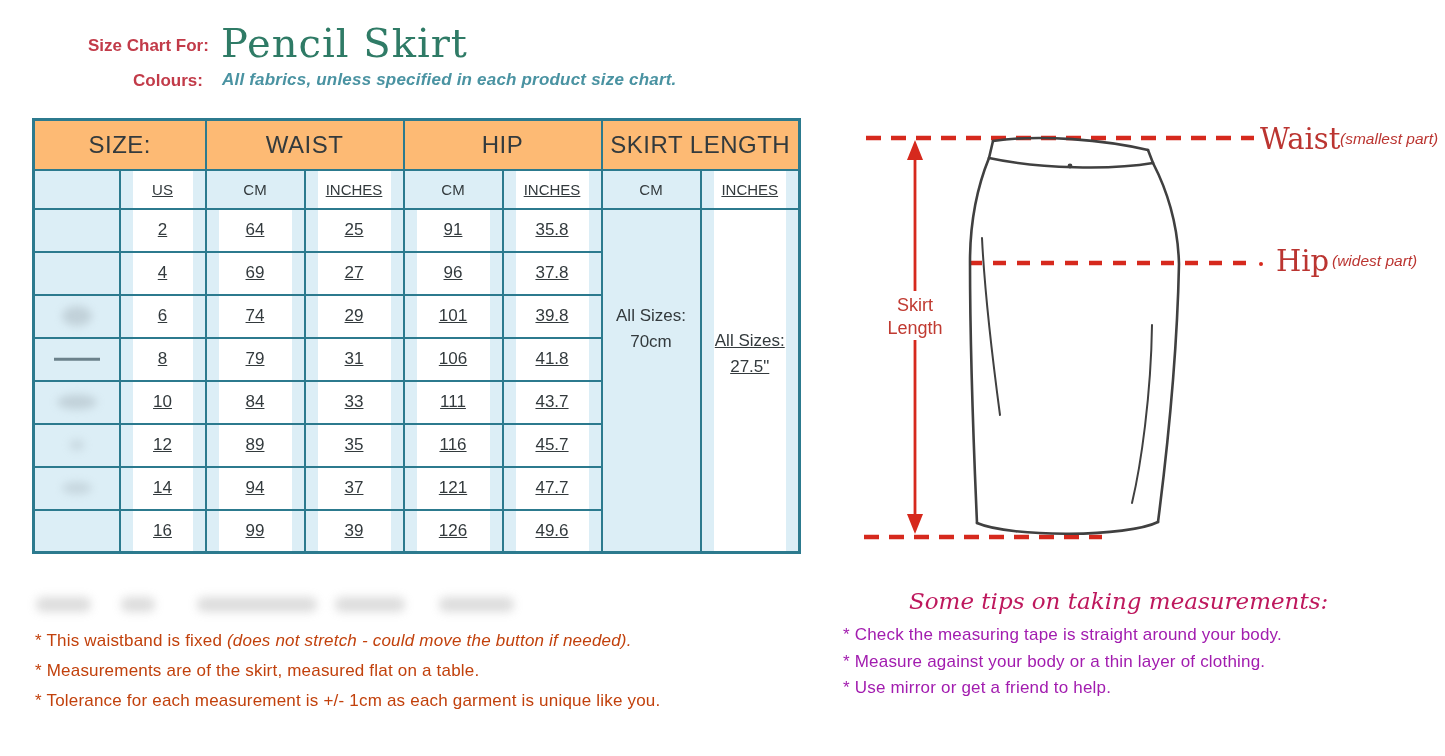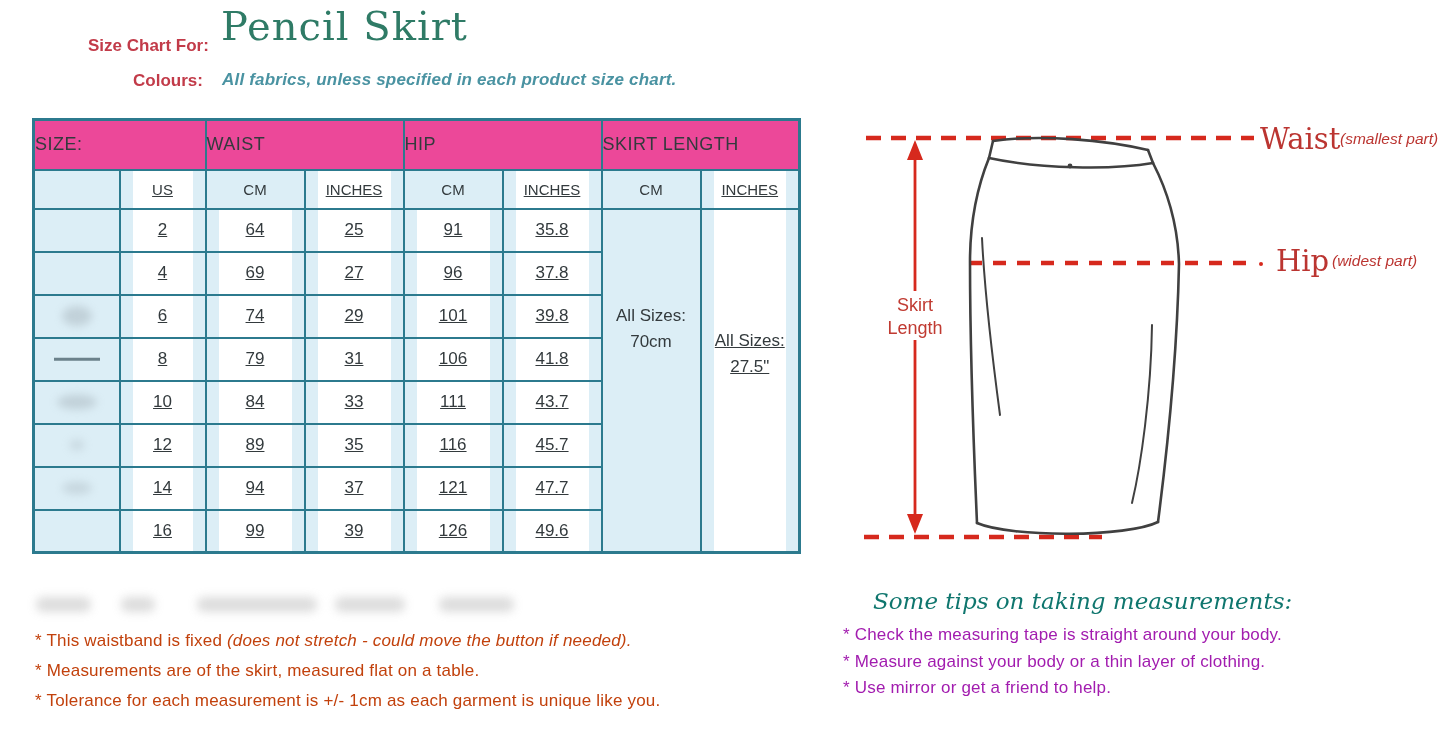--- a/index.html
+++ b/index.html
@@ -7,40 +7,40 @@
   .canvas {
     position:relative; width:1445px; height:756px; background:#ffffff;
     font-family:"Liberation Sans", sans-serif; overflow:hidden;
   }
 
   
   .lbl-red { position:absolute; color:#c23b49; font-size:17px; font-weight:700; }
   .size-chart-for { left:88px; top:36px; }
   .colours { left:133px; top:71px; }
   .product-title {
-    position:absolute; left:221px; top:3px;
+    position:absolute; left:221px; top:20px;
     font-family:"DejaVu Serif", serif; font-size:40px; color:#2f7b66;
     letter-spacing:1px;
   }
   .colours-value {
     position:absolute; left:222px; top:70px; font-size:17px; font-style:italic;
     color:#4a93a2; letter-spacing:.2px;font-weight:bold;
   }
 
   
   table.size-table {
     position:absolute; left:32px; top:118px;
     border-collapse:collapse; table-layout:fixed;
     border:3px solid #2c7a8e;
     font-family:"Liberation Sans", sans-serif;
   }
   .size-table td { border:2px solid #2c7a8e; padding:0; position:relative; }
   .ghdr td {
-    height:50px; background:#ec4899; 
-    font-size:18px; color:#333a3d; letter-spacing:.5px;
+    height:50px; background:#fdba74; text-align:center;
+    font-size:24px; color:#333a3d; letter-spacing:.5px;
   }
   .shdr td { height:39px; font-size:15px; color:#333a3d; text-align:center; }
   .drow td { height:43px; font-size:17px; color:#333a3d; text-align:center; }
   td.blue { background:#dceef6; }
   .inset {
     position:absolute; top:0; bottom:0; left:12px; right:12px;
     background:#ffffff; display:flex; align-items:center; justify-content:center;text-decoration:underline;
   }
   .two-line { display:flex; flex-direction:column; align-items:center; line-height:26px; }
   td.skirtcm .two-line { position:absolute; left:0; right:0; top:50%; transform:translateY(-77px); }
@@ -69,21 +69,21 @@
 
   
   .notes { position:absolute; left:35px; top:626px; width:700px; }
   .notes p { font-size:17px; color:#c2410c; line-height:30px; letter-spacing:.2px; }
   .notes i { font-style:italic; }
 
   
   .tips { position:absolute; left:843px; top:588px; width:580px; }
   .tips-heading {
     font-family:"DejaVu Serif", serif; font-style:italic; font-size:23px;
-    color:#0f766e; margin-left:30px; margin-bottom:8px;
+    color:#be185d; margin-left:66px; margin-bottom:8px;
   }
   .tips p { font-size:17px; color:#a21caf; line-height:26.5px; letter-spacing:.2px; }
 
   
   .diagram { position:absolute; left:855px; top:100px; }
 </style>
 </head>
 <body>
 
 <div class="canvas">

